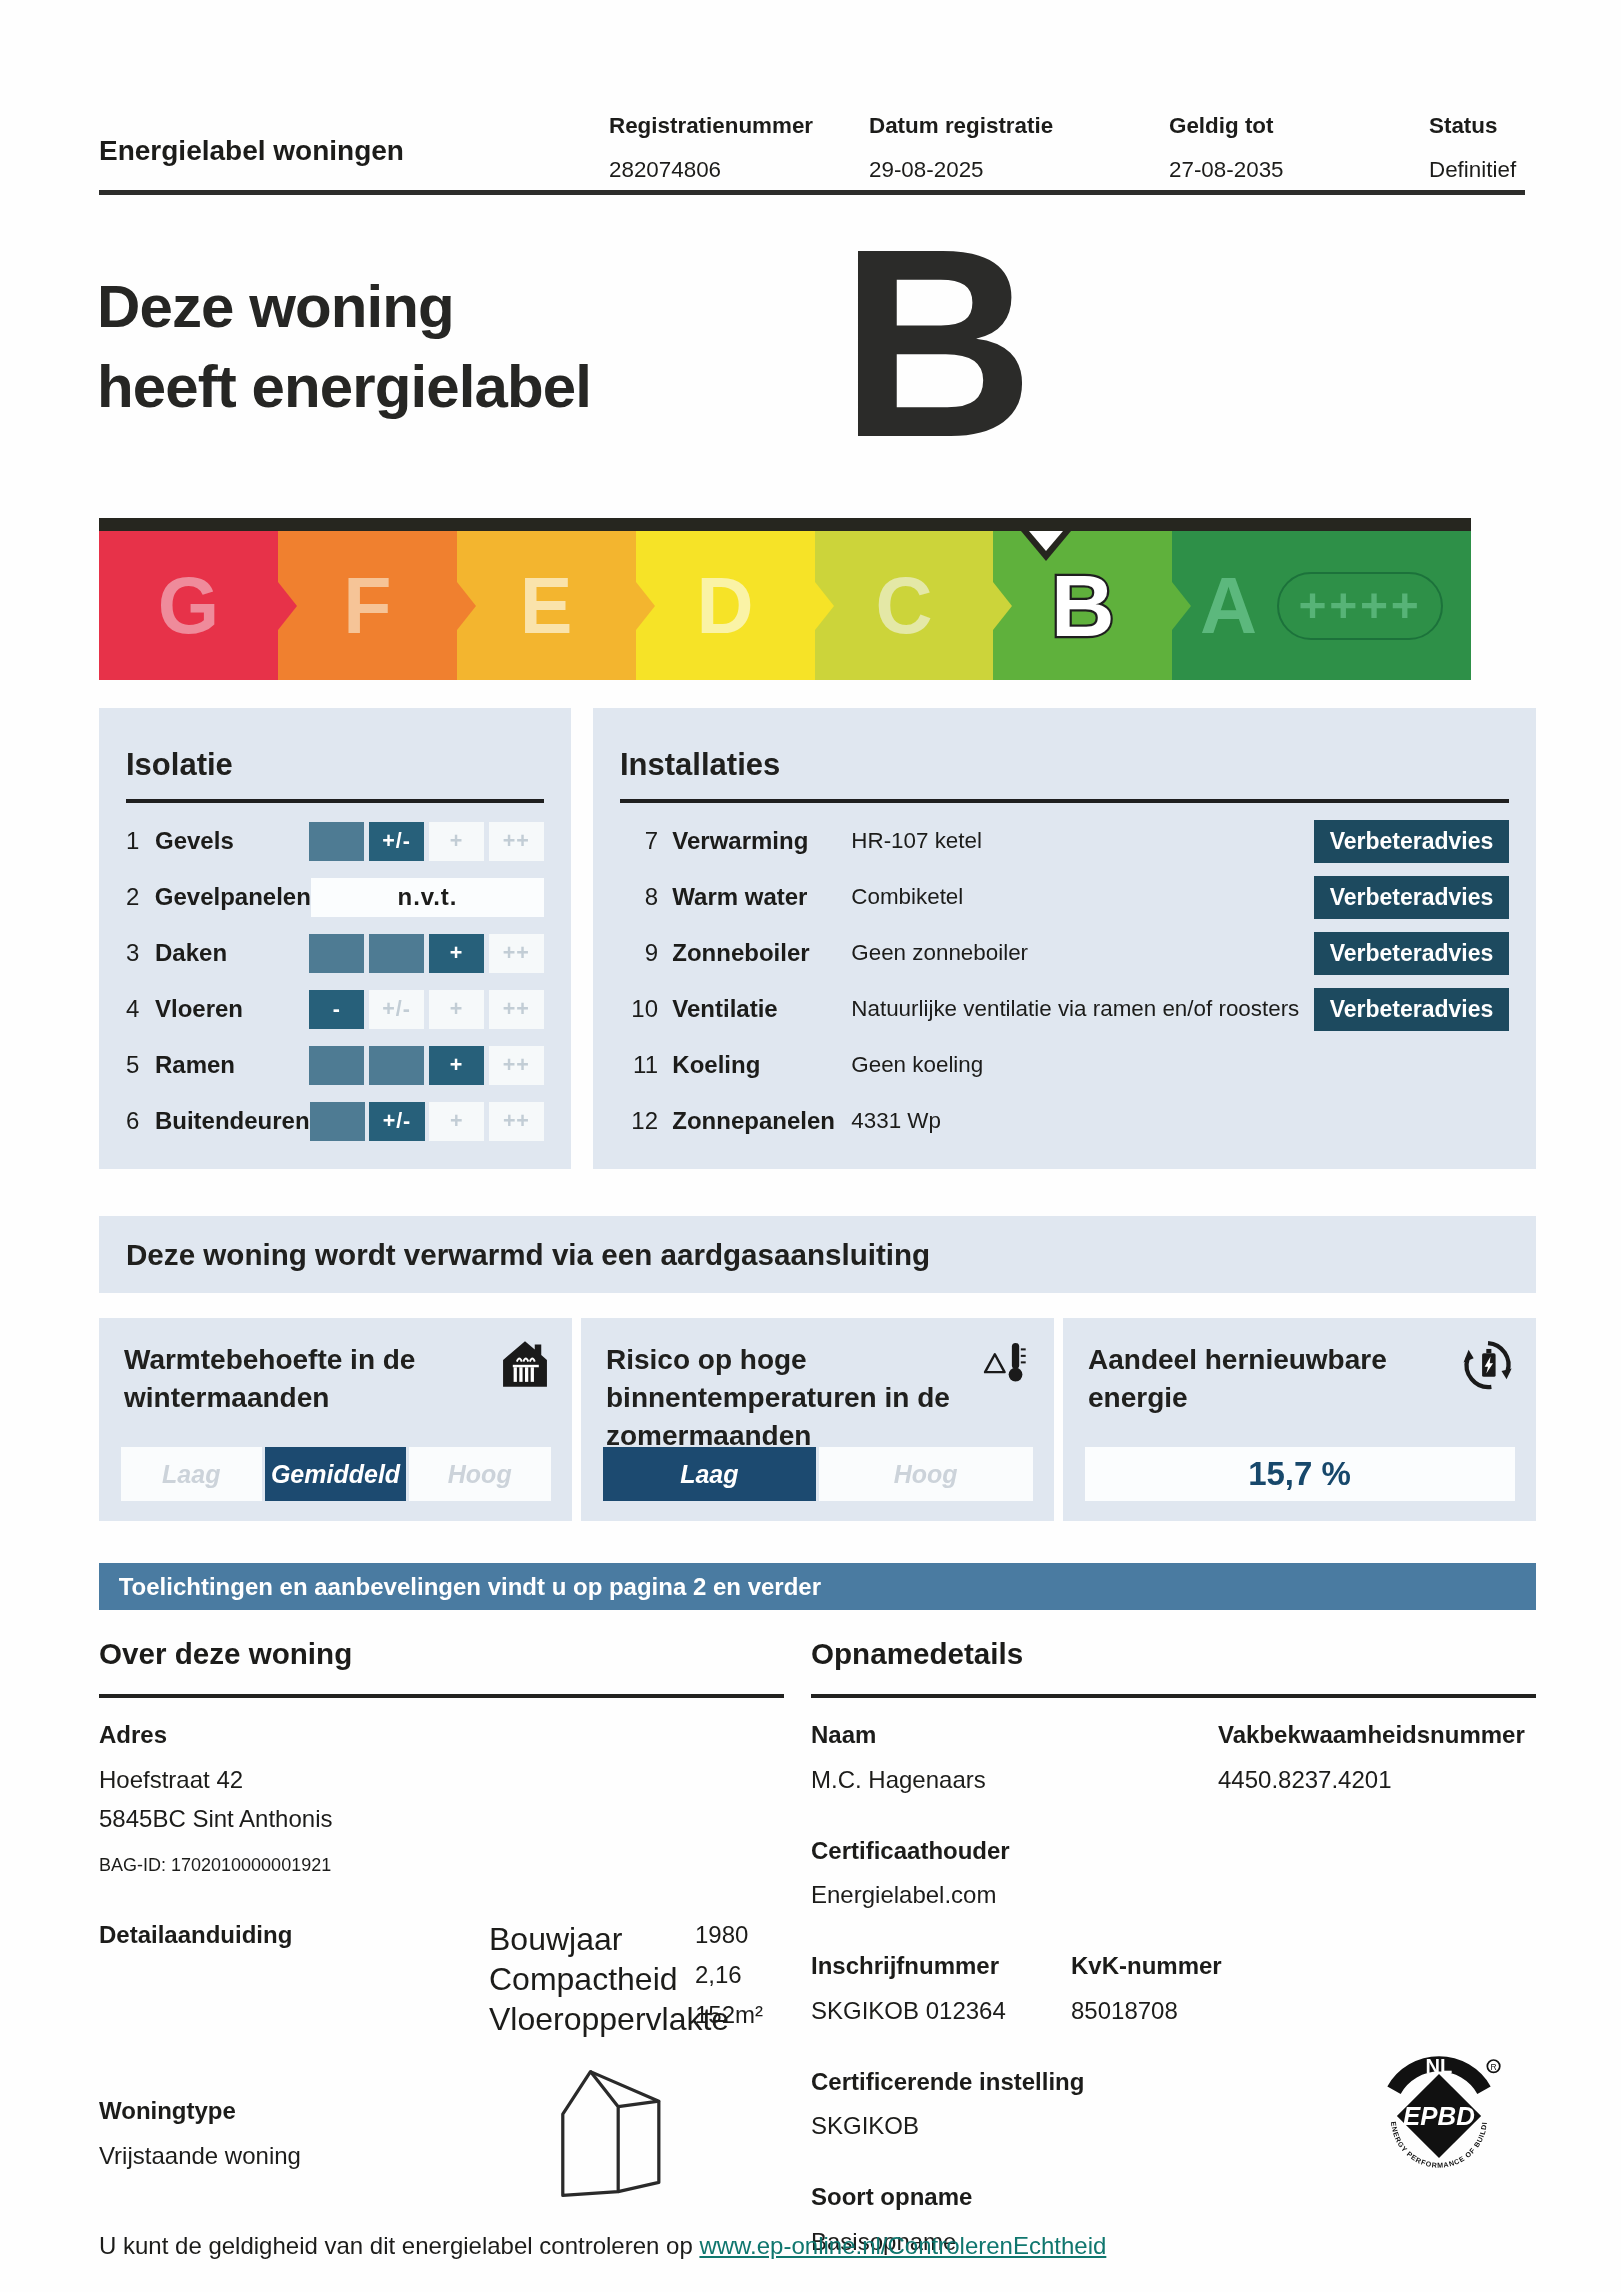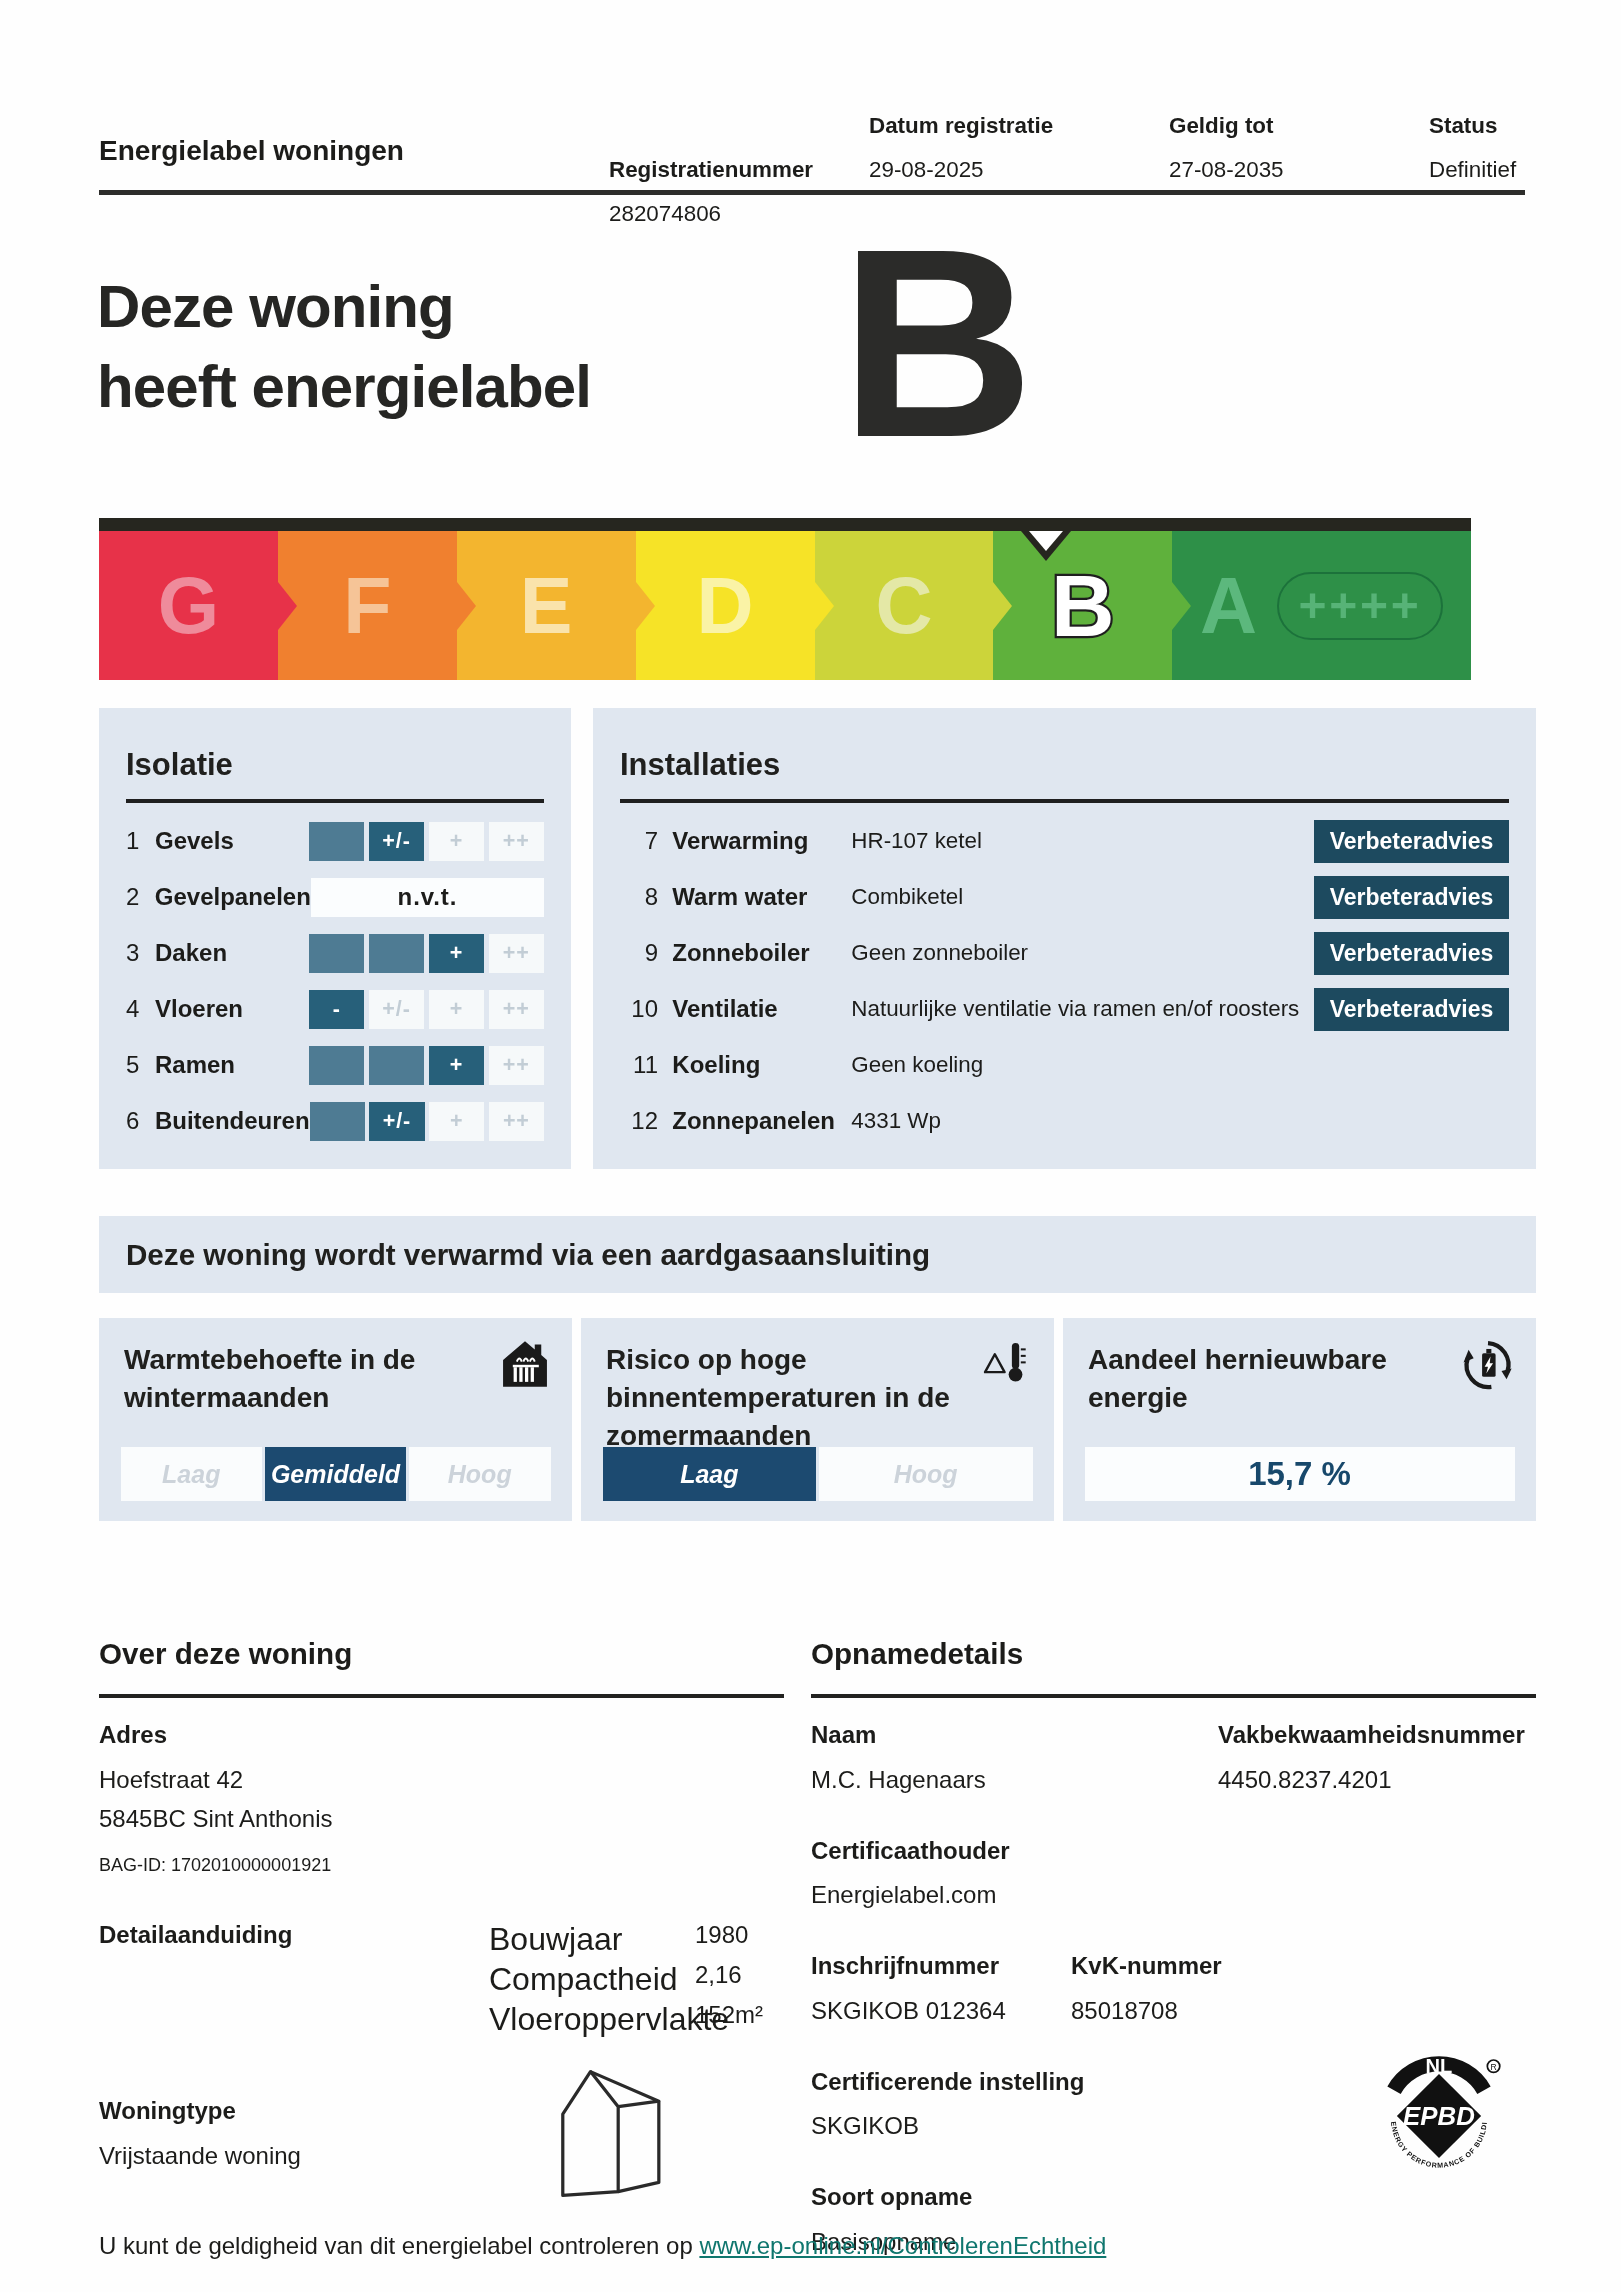--- a/index.html
+++ b/index.html
@@ -7,21 +7,21 @@
   .page {
     position: relative; width: 1621px; height: 2293px;
     background: #fefefe; font-family: "Liberation Sans", sans-serif;
     color: #1c1c1a; overflow: hidden;
   }
   
   .header { position:absolute; left:99px; top:113px; right:90px; display:flex; }
   .hdr-title { width:510px; font-size:28px; font-weight:bold; padding-top:21.5px; }
   .hdr-field .lbl { font-size:22.4px; font-weight:bold; }
   .hdr-field .val { font-size:22.4px; margin-top:18px; }
-  .hf-reg { width:260px;margin-top:44px; } .hf-datum { width:300px; } .hf-geldig { width:260px; } .hf-status { flex:1; }
+  .hf-reg { width:260px; } .hf-datum { width:300px; } .hf-geldig { width:260px; } .hf-status { flex:1; }
   .top-rule { position:absolute; left:99px; top:190px; width:1426px; height:5.4px; background:#2d2d2b; }
   
   .hero-title { position:absolute; left:97px; top:267px; font-size:60px; font-weight:bold; line-height:1.34; letter-spacing:-0.9px; color:#262624; }
   .hero-grade { position:absolute; left:840px; top:208px; font-size:269px; font-weight:bold; line-height:1; color:#2b2b29; }
   
   .scale { position:absolute; left:99px; top:518px; width:1372px; }
   .scale-topbar { height:13.4px; background:#26261f; position:relative; z-index:5; }
   .notch-outer { position:absolute; top:13.4px; left:calc(69% - 25px); width:0; height:0;
     border-left:25px solid transparent; border-right:25px solid transparent; border-top:30px solid #26261f; z-index:6; }
   .notch-inner { position:absolute; top:13.4px; left:calc(69% - 17px); width:0; height:0;
@@ -313,20 +313,21 @@
           <polygon points="3,29 9,14 15,24" fill="#1a1a1a"></polygon>
           <rect x="30" y="13" width="6" height="5" fill="#1a1a1a"></rect>
           <rect x="25" y="18" width="16" height="28" rx="2" fill="#1a1a1a"></rect>
           <polygon points="35,22 28,34 32,34 30,42 38,30 34,30" fill="#ffffff"></polygon>
         </svg>
       </span>
       <div class="value-box">15,7 %</div>
     </div>
   </div>
 
+  <div class="note-banner">Toelichtingen en aanbevelingen vindt u op pagina 2 en verder</div>
 
   <div class="col col-left">
     <div class="sec-head">Over deze woning</div>
     <div class="block-first">
       <div class="f-label">Adres</div>
       <div class="f-value">Hoefstraat 42</div>
       <div class="f-value" style="margin-top:3.6px">5845BC Sint Anthonis</div>
       <div class="bag">BAG-ID: 1702010000001921</div>
     </div>
     <div class="detail-flex">

